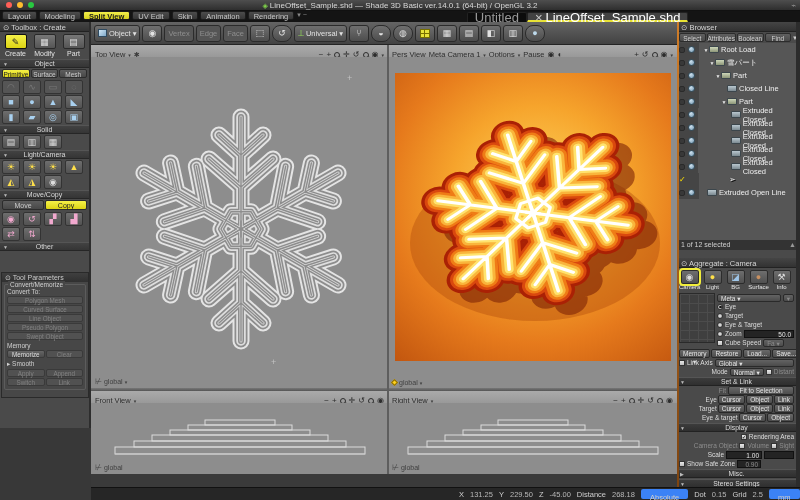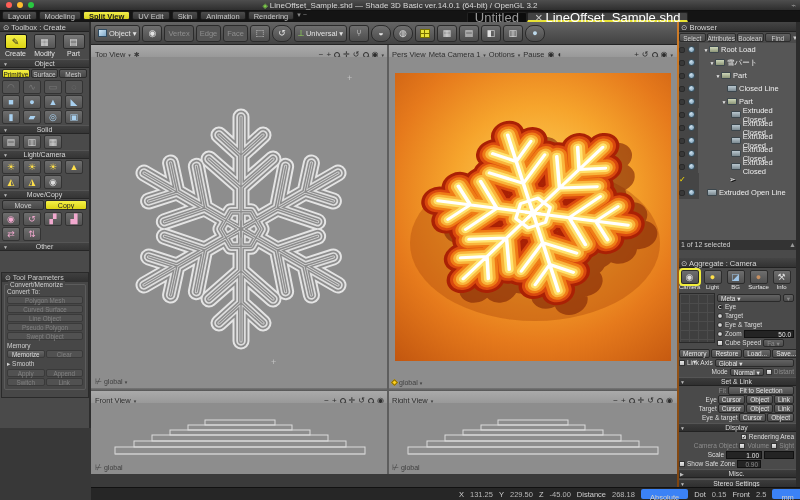--- a/index.html
+++ b/index.html
@@ -514,21 +514,21 @@
       <span>131.25</span>
     <b>Y</b>
       <span>229.50</span>
     <b>Z</b>
       <span>-45.00</span>
     <b>Distance</b>
       <span>268.18</span>
     <span class="scombo"><span>Absolute</span> ▾</span>
     <b>Dot</b>
       <span>0.15</span>
-    <b>Front</b>
+    <b>Grid</b>
       <span>2.5</span>
     <span class="scombo"><span>mm</span> ▾</span>
   </div>
 
   <div class="vsplit-orange"></div>
 
   <div class="right-panel">
     <div class="rp-hdr">⊙ <span>Browser</span></div>
     <div class="btabs">
       <span class="btab">Select</span>

